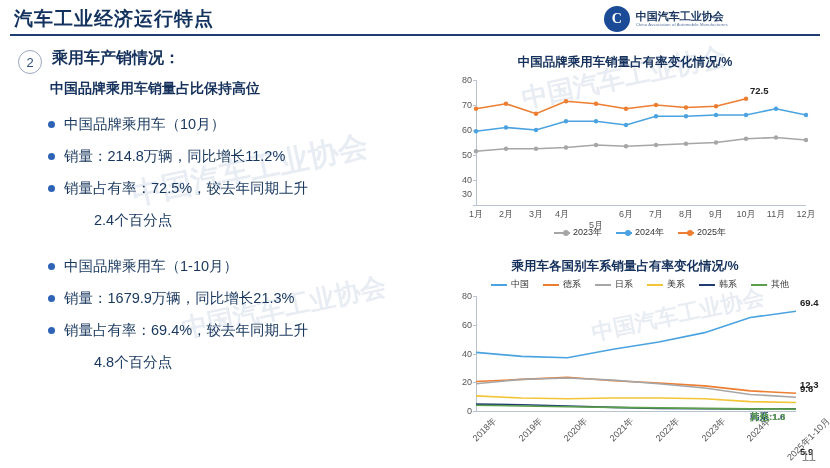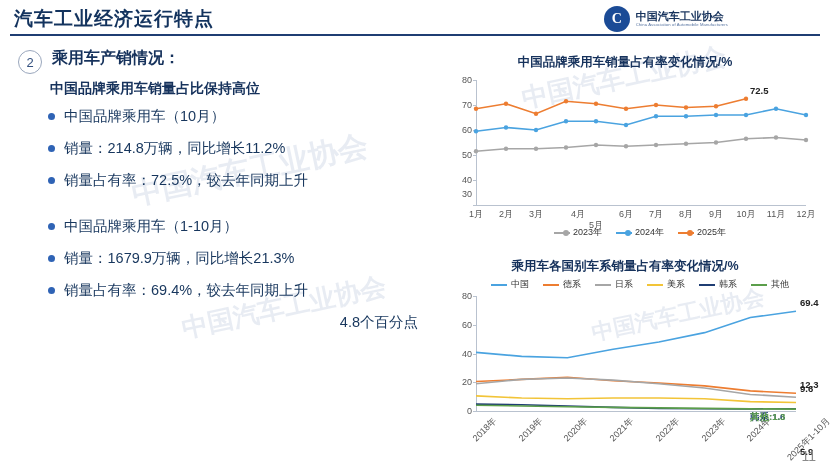--- a/index.html
+++ b/index.html
@@ -38,21 +38,21 @@
   .left{position:absolute;left:18px;top:48px;width:400px;}
   .sec-head{display:flex;align-items:flex-start;gap:10px;}
   .num-badge{
     width:22px;height:22px;border-radius:50%;border:1.5px solid #9aa7bd;
     color:#33507f;font-size:13px;display:flex;align-items:center;justify-content:center;
     flex:0 0 auto;margin-top:2px;
   }
   .sec-title{font-size:16px;font-weight:bold;color:#16325c;}
   .sec-sub{font-size:14px;font-weight:bold;color:#16325c;margin:6px 0 0 32px;}
 
-  .bullets{margin:8px 0 0 30px;text-align:right;}
+  .bullets{margin:16px 0 0 30px;}
   .b-row{display:flex;align-items:flex-start;margin-bottom:11px;}
   .dot{
     width:7px;height:7px;border-radius:50%;background:#2f63b5;margin:7px 9px 0 0;flex:0 0 auto;
   }
   .b-text{font-size:14.5px;color:#17365d;line-height:1.45;}
   .b-sub{font-size:14.5px;color:#17365d;line-height:1.45;margin:0 0 11px 46px;}
   .gap{height:14px;}
 
   
   .chart-box{position:absolute;}
@@ -118,20 +118,21 @@
       <div class="b-text">中国品牌乘用车（10月）</div>
     </div>
     <div class="b-row">
       <div class="dot"></div>
       <div class="b-text">销量：214.8万辆，同比增长11.2%</div>
     </div>
     <div class="b-row">
       <div class="dot"></div>
       <div class="b-text">销量占有率：72.5%，较去年同期上升</div>
     </div>
+    <div class="b-sub">2.4个百分点</div>
 
     <div class="gap"></div>
 
     <div class="b-row">
       <div class="dot"></div>
       <div class="b-text">中国品牌乘用车（1-10月）</div>
     </div>
     <div class="b-row">
       <div class="dot"></div>
       <div class="b-text">销量：1679.9万辆，同比增长21.3%</div>
@@ -157,21 +158,21 @@
       <div class="axis-line" style="left: -3px; top: 75px; width: 3px; height: 1px;"></div>
       <div class="ytick" style="top: 50px;">60</div>
       <div class="axis-line" style="left: -3px; top: 50px; width: 3px; height: 1px;"></div>
       <div class="ytick" style="top: 25px;">70</div>
       <div class="axis-line" style="left: -3px; top: 25px; width: 3px; height: 1px;"></div>
       <div class="ytick" style="top: 0px;">80</div>
       <div class="axis-line" style="left: -3px; top: 0px; width: 3px; height: 1px;"></div>
       <div class="xtick" style="left: 0px;">1月</div>
       <div class="xtick" style="left: 30px; text-align: right;">2月</div>
       <div class="xtick" style="left: 60px;">3月</div>
-      <div class="xtick" style="left: 102px; text-align: right;">4月</div>
+      <div class="xtick" style="left: 86px; text-align: right;">4月</div>
       <div class="xtick" style="left: 120px; margin-top: 14px;">5月</div>
       <div class="xtick" style="left: 150px;">6月</div>
       <div class="xtick" style="left: 180px;">7月</div>
       <div class="xtick" style="left: 210px;">8月</div>
       <div class="xtick" style="left: 240px;">9月</div>
       <div class="xtick" style="left: 270px;">10月</div>
       <div class="xtick" style="left: 300px;">11月</div>
       <div class="xtick" style="left: 330px;">12月</div>
       <svg width="330" height="125" style="position: absolute; left: 0px; top: 0px; overflow: visible;">
         <circle cx="0" cy="71.25" r="2.2" fill="#a6a6a6"></circle>

